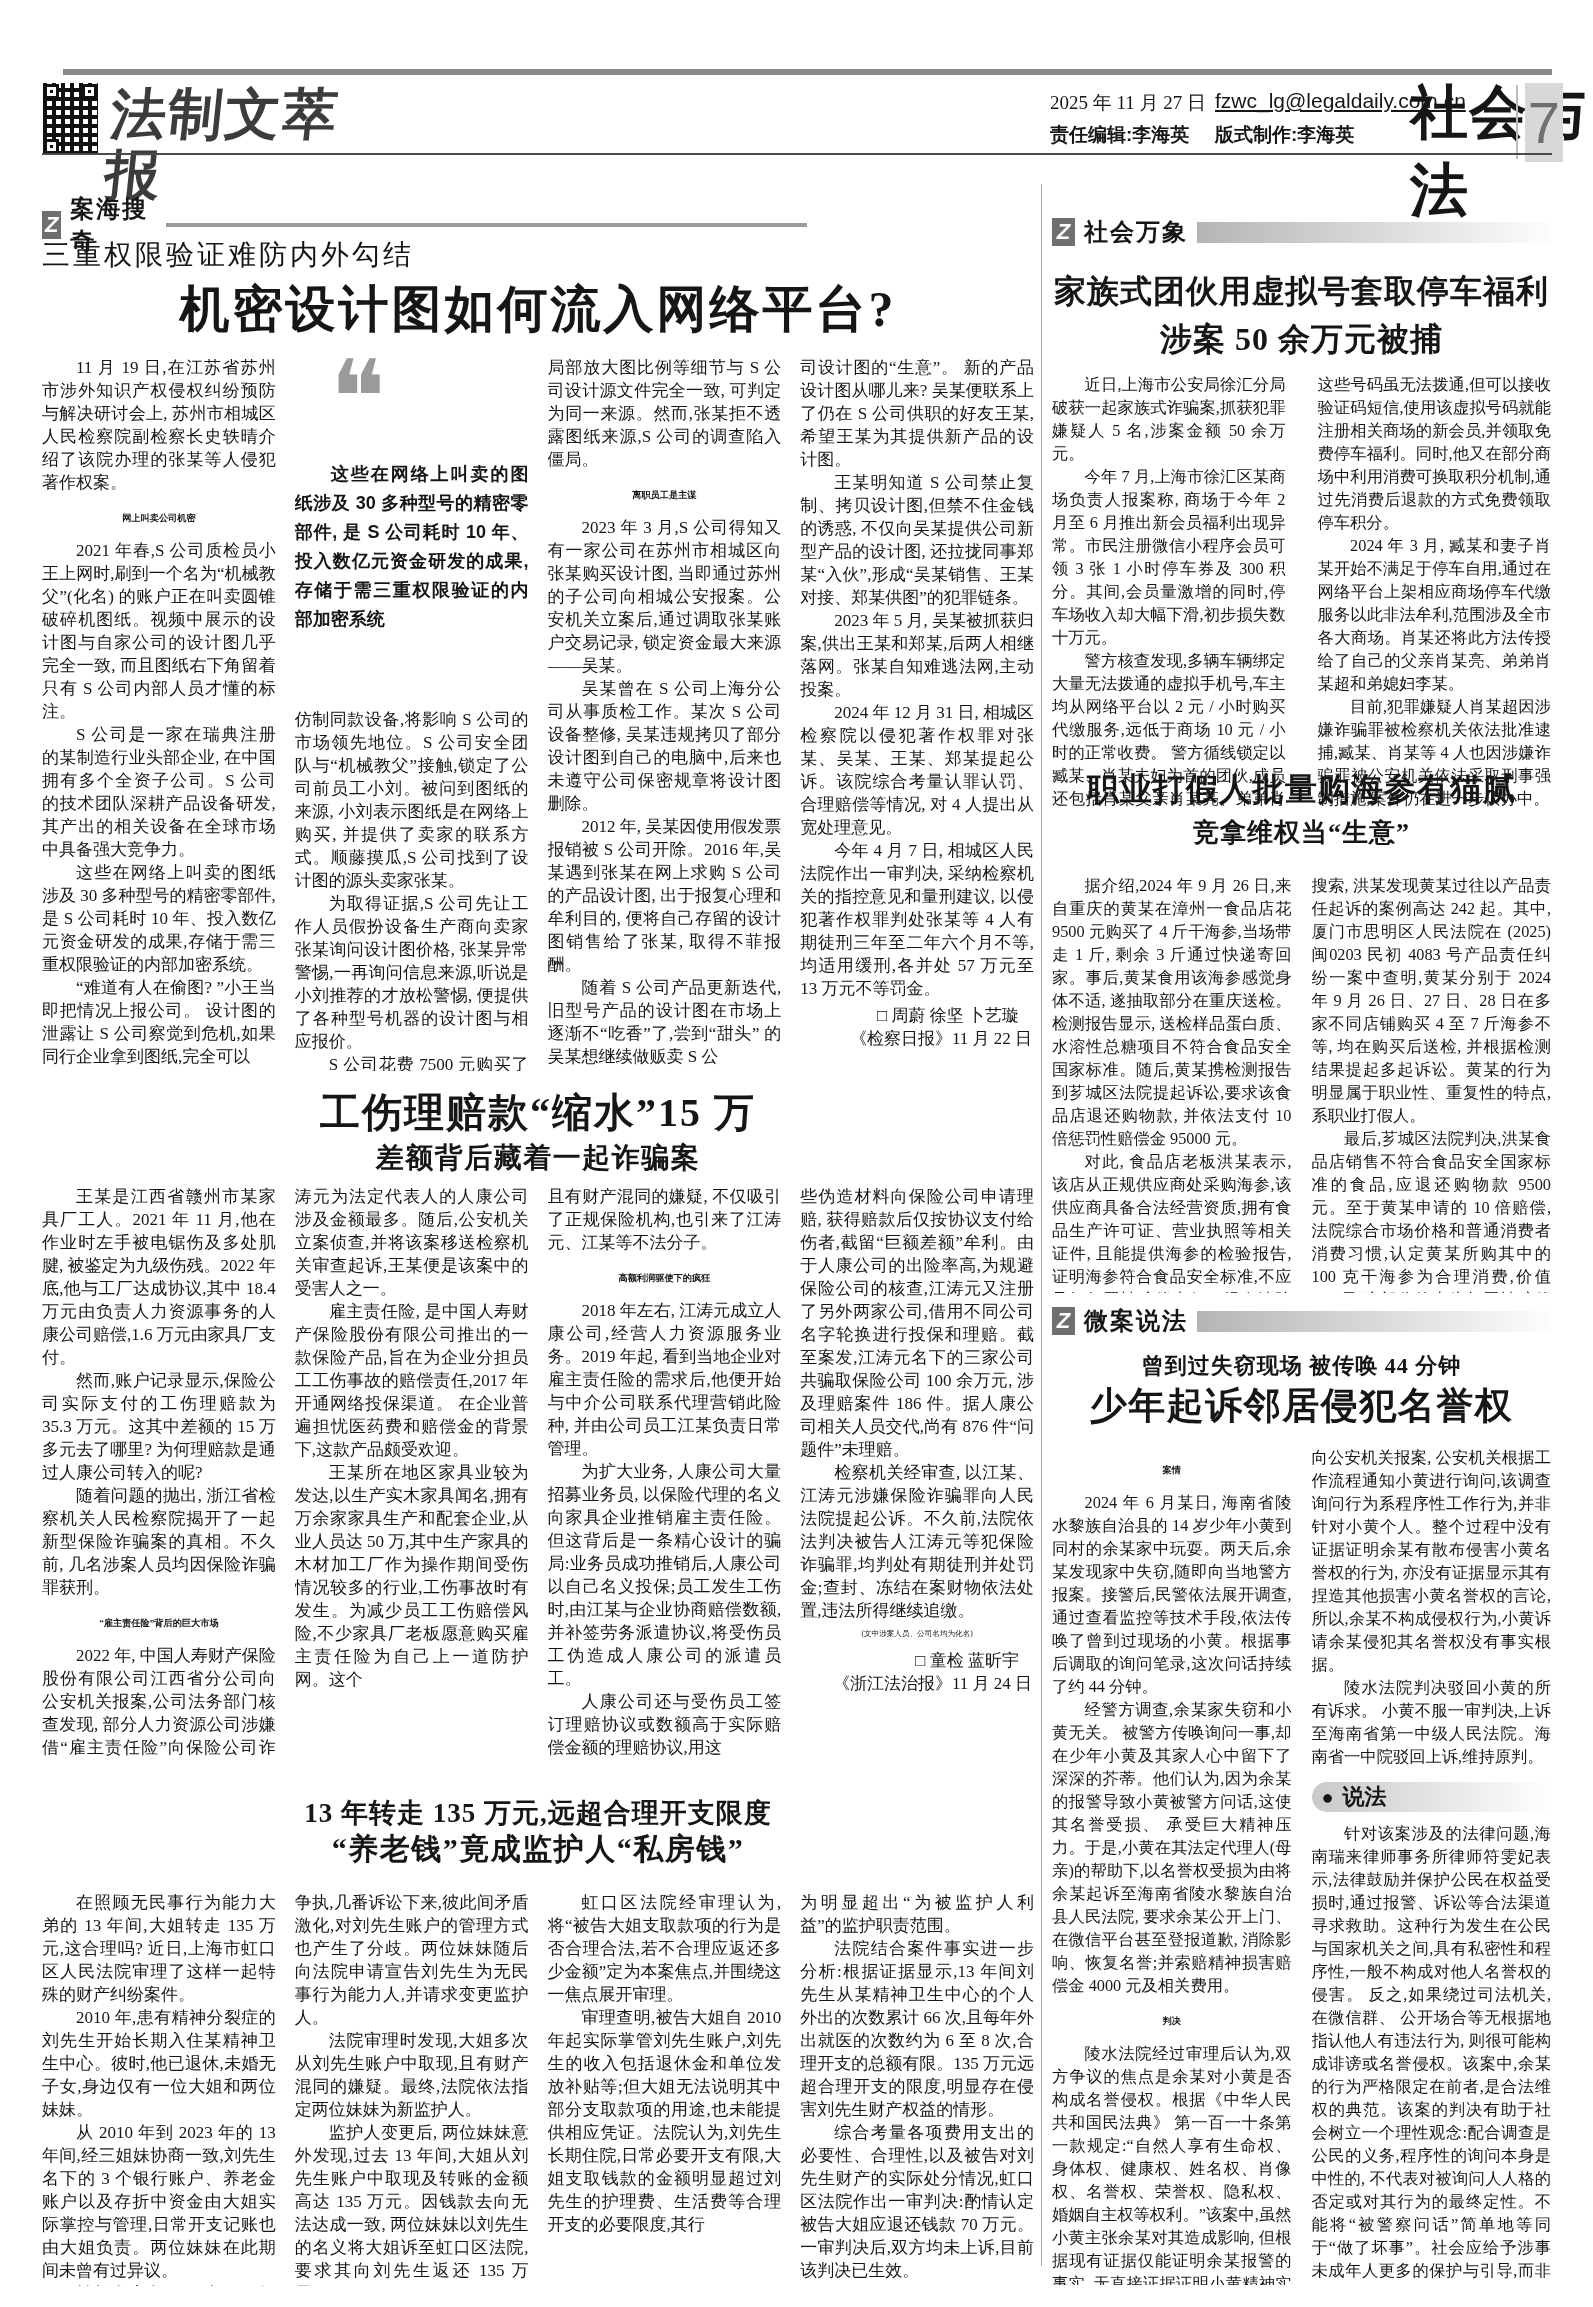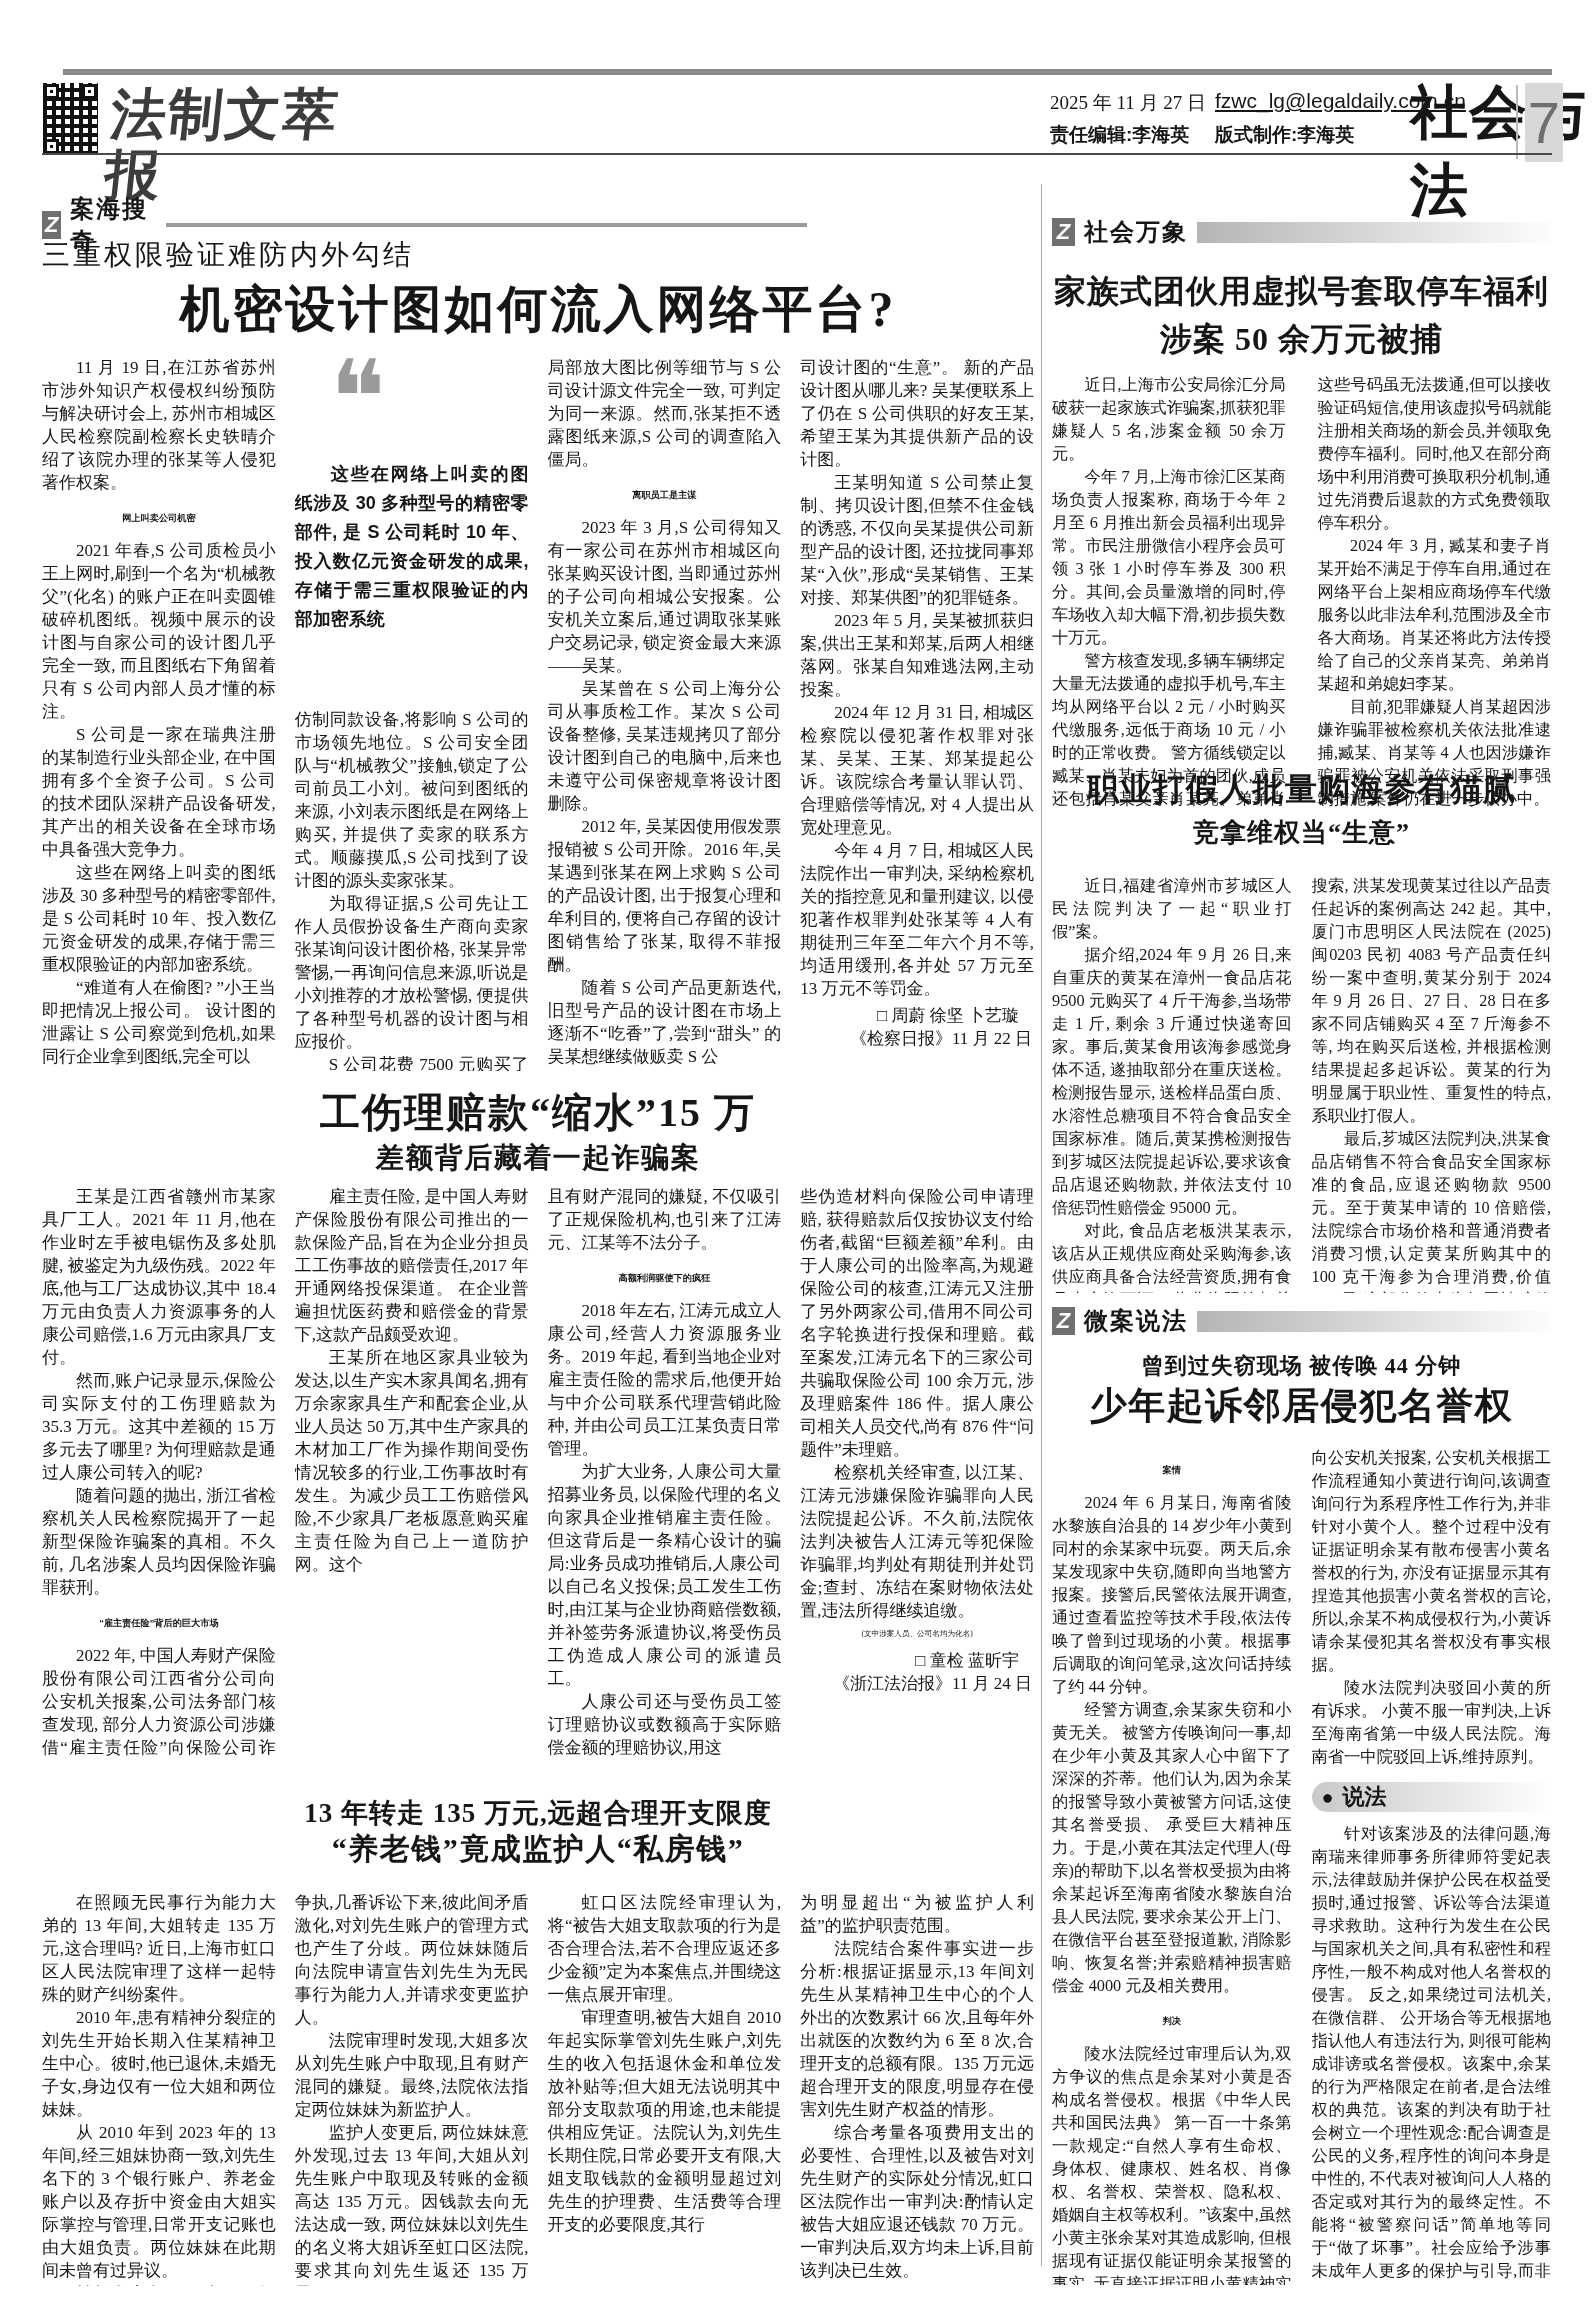--- a/index.html
+++ b/index.html
@@ -129,20 +129,21 @@
   <div class="abs ctitle" style="left:42px;top:1139px;width:992px;font-size:28px;font-weight:600;letter-spacing:1.5px;">差额背后藏着一起诈骗案</div>
   <div class="abs cols bodytxt main-size" style="left:42px;top:1185px;width:992px;height:575px;">
     <div class="col">
         <p class="pg-p">王某是江西省赣州市某家具厂工人。2021 年 11 月,他在作业时左手被电锯伤及多处肌腱, 被鉴定为九级伤残。2022 年底,他与工厂达成协议,其中 18.4 万元由负责人力资源事务的人康公司赔偿,1.6 万元由家具厂支付。</p>
         <p class="pg-p">然而,账户记录显示,保险公司实际支付的工伤理赔款为 35.3 万元。这其中差额的 15 万多元去了哪里? 为何理赔款是通过人康公司转入的呢?</p>
         <p class="pg-p">随着问题的抛出, 浙江省检察机关人民检察院揭开了一起新型保险诈骗案的真相。不久前, 几名涉案人员均因保险诈骗罪获刑。</p>
         <p class="pg-sub">“雇主责任险”背后的巨大市场</p>
         <p class="pg-p">2022 年, 中国人寿财产保险股份有限公司江西省分公司向公安机关报案,公司法务部门核查发现, 部分人力资源公司涉嫌借“雇主责任险”向保险公司诈骗, 而其中以江</p>
       </div>
     <div class="col">
+        <p class="pg-cont">涛元为法定代表人的人康公司涉及金额最多。随后,公安机关立案侦查,并将该案移送检察机关审查起诉,王某便是该案中的受害人之一。</p>
         <p class="pg-p">雇主责任险, 是中国人寿财产保险股份有限公司推出的一款保险产品,旨在为企业分担员工工伤事故的赔偿责任,2017 年开通网络投保渠道。 在企业普遍担忧医药费和赔偿金的背景下,这款产品颇受欢迎。</p>
         <p class="pg-p">王某所在地区家具业较为发达,以生产实木家具闻名,拥有万余家家具生产和配套企业,从业人员达 50 万,其中生产家具的木材加工厂作为操作期间受伤情况较多的行业,工伤事故时有发生。为减少员工工伤赔偿风险,不少家具厂老板愿意购买雇主责任险为自己上一道防护网。这个</p>
       </div>
     <div class="col">
         <p class="pg-cont">且有财产混同的嫌疑, 不仅吸引了正规保险机构,也引来了江涛元、江某等不法分子。</p>
         <p class="pg-sub">高额利润驱使下的疯狂</p>
         <p class="pg-p">2018 年左右, 江涛元成立人康公司,经营人力资源服务业务。2019 年起, 看到当地企业对雇主责任险的需求后,他便开始与中介公司联系代理营销此险种, 并由公司员工江某负责日常管理。</p>
         <p class="pg-p">为扩大业务, 人康公司大量招募业务员, 以保险代理的名义向家具企业推销雇主责任险。但这背后是一条精心设计的骗局:业务员成功推销后,人康公司以自己名义投保;员工发生工伤时,由江某与企业协商赔偿数额, 并补签劳务派遣协议,将受伤员工伪造成人康公司的派遣员工。</p>
         <p class="pg-p">人康公司还与受伤员工签订理赔协议或数额高于实际赔偿金额的理赔协议,用这</p>
       </div>
@@ -200,21 +201,20 @@
         <p class="pg-cont">这些号码虽无法拨通,但可以接收验证码短信,使用该虚拟号码就能注册相关商场的新会员,并领取免费停车福利。同时,他又在部分商场中利用消费可换取积分机制,通过先消费后退款的方式免费领取停车积分。</p>
         <p class="pg-p">2024 年 3 月, 臧某和妻子肖某开始不满足于停车自用,通过在网络平台上架相应商场停车代缴服务以此非法牟利,范围涉及全市各大商场。肖某还将此方法传授给了自己的父亲肖某亮、弟弟肖某超和弟媳妇李某。</p>
         <p class="pg-p">目前,犯罪嫌疑人肖某超因涉嫌诈骗罪被检察机关依法批准逮捕,臧某、肖某等 4 人也因涉嫌诈骗罪被公安机关依法采取刑事强制措施,案件仍在进一步侦办中。</p>
       </div>
   </div>
 
   <div class="abs ctitle" style="left:1052px;top:768px;width:499px;font-size:32px;letter-spacing:1px;">职业打假人批量购海参有猫腻</div>
   <div class="abs ctitle" style="left:1052px;top:815px;width:499px;font-size:26px;letter-spacing:1px;">竞拿维权当“生意”</div>
   <div class="abs cols bodytxt rail-size" style="left:1052px;top:874px;width:499px;height:419px;gap:20px;">
     <div class="col">
-        <p class="pg-p">近日,福建省漳州市芗城区人民法院判决了一起“职业打假”案。</p>
         <p class="pg-p">据介绍,2024 年 9 月 26 日,来自重庆的黄某在漳州一食品店花 9500 元购买了 4 斤干海参,当场带走 1 斤, 剩余 3 斤通过快递寄回家。事后,黄某食用该海参感觉身体不适, 遂抽取部分在重庆送检。检测报告显示, 送检样品蛋白质、水溶性总糖项目不符合食品安全国家标准。随后,黄某携检测报告到芗城区法院提起诉讼,要求该食品店退还购物款, 并依法支付 10 倍惩罚性赔偿金 95000 元。</p>
         <p class="pg-p">对此, 食品店老板洪某表示,该店从正规供应商处采购海参,该供应商具备合法经营资质,拥有食品生产许可证、营业执照等相关证件, 且能提供海参的检验报告,证明海参符合食品安全标准,不应承担惩罚性赔偿责任。经在法院网站</p>
       </div>
     <div class="col">
         <p class="pg-cont">搜索, 洪某发现黄某过往以产品责任起诉的案例高达 242 起。其中,厦门市思明区人民法院在 (2025)闽0203 民初 4083 号产品责任纠纷一案中查明,黄某分别于 2024 年 9 月 26 日、27 日、28 日在多家不同店铺购买 4 至 7 斤海参不等, 均在购买后送检, 并根据检测结果提起多起诉讼。黄某的行为明显属于职业性、重复性的特点,系职业打假人。</p>
         <p class="pg-p">最后,芗城区法院判决,洪某食品店销售不符合食品安全国家标准的食品,应退还购物款 9500 元。至于黄某申请的 10 倍赔偿,法院综合市场价格和普通消费者消费习惯,认定黄某所购其中的 100 克干海参为合理消费,价值 480 元,这部分的十倍惩罚性赔偿金为 4800 元。剩余的干海参,黄某则需退回给洪某。</p>
       </div>
   </div>
 
   <div class="abs tag" style="left:1052px;top:1305px;width:499px;">

